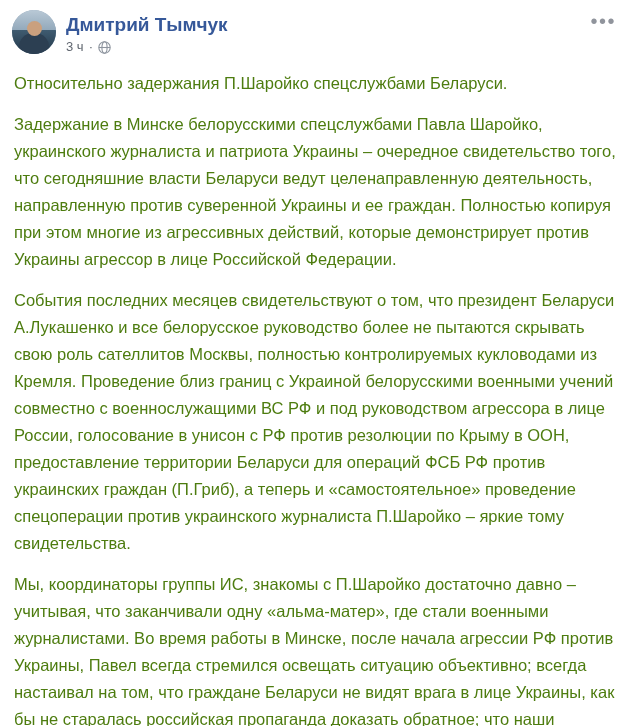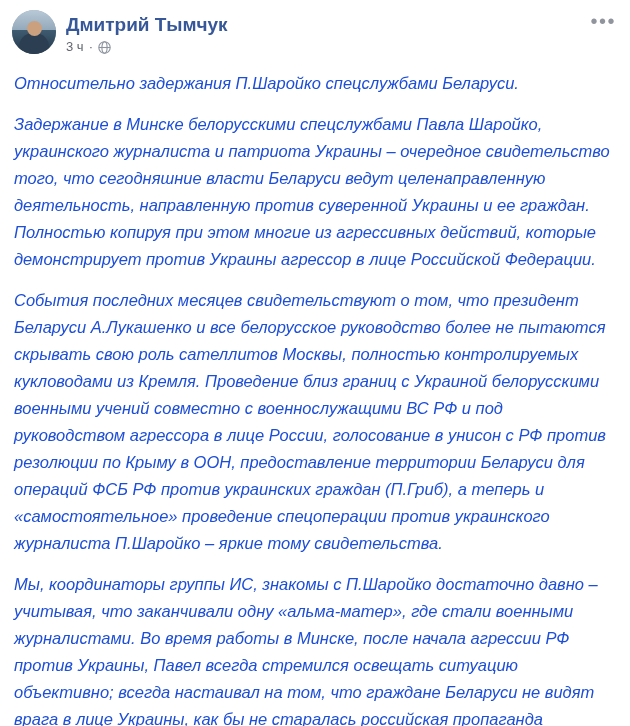--- a/index.html
+++ b/index.html
@@ -115,23 +115,22 @@
   }
 
   
   .post-body {
     padding: 6px 14px 0 14px;
   }
   .post-body p {
     margin: 0 0 14px 0;
     font-size: 16.5px;
     line-height: 27px;
-    color: #1d4ed8;
+    color: #4d7c0f;
     text-align: left;
-    font-style: italic;
   }
   .post-body p:first-child { margin-top: 6px; }
   .post-body p:last-child { margin-bottom: 0; }
 </style>
 </head>
 <body>
 
 <div class="post">
 
   <div class="post-header">

